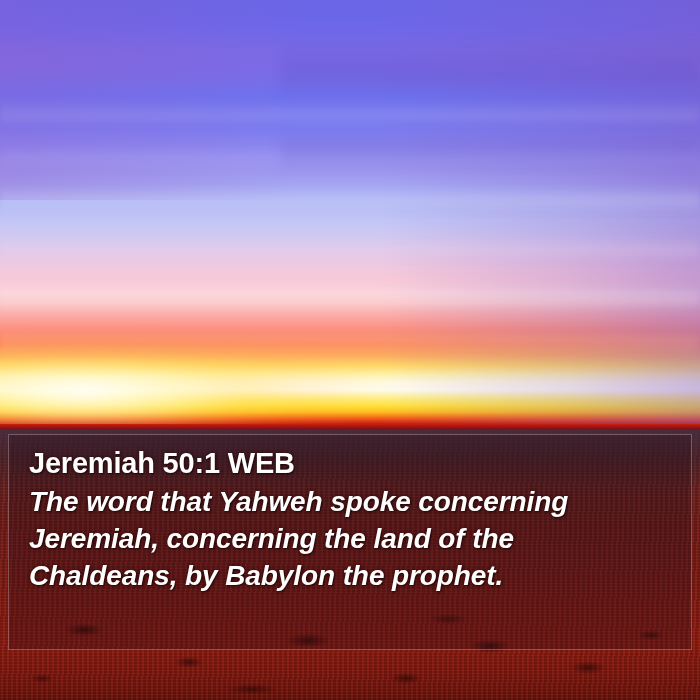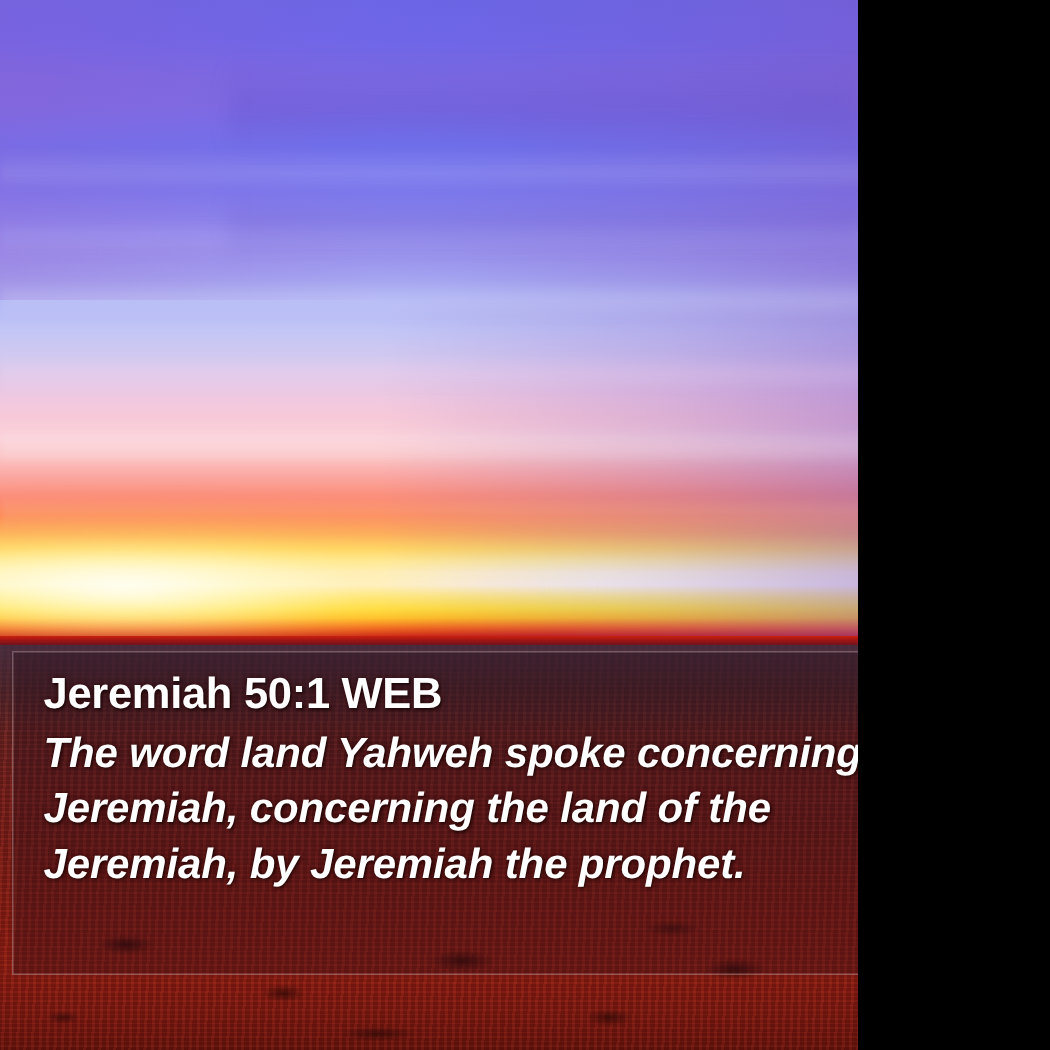--- a/index.html
+++ b/index.html
@@ -6,21 +6,21 @@
     margin: 0;
     padding: 0;
     background: #000;
   }
   body {
     font-family: "Liberation Sans", sans-serif;
   }
 
   .scene {
     position: relative;
-    width: 572px;
+    width: 700px;
     height: 700px;
     overflow: hidden;
   }
 
   
   .sky {
     position: absolute;
     left: 0; top: 0;
     width: 700px;
     height: 432px;
@@ -233,18 +233,18 @@
   <div class="clouds-dark"></div>
   <div class="sky-glow-left"></div>
   <div class="horizon-line"></div>
 
   <div class="sand"></div>
   <div class="sand-texture"></div>
   <div class="sand-wet-band"></div>
 
   <div class="verse-panel">
     <div class="verse-ref">Jeremiah 50:1 WEB</div>
-    <div class="verse-body">The word land Yahweh spoke concerning</div>
+    <div class="verse-body">The word that Yahweh spoke concerning</div>
     <div class="verse-body">Jeremiah, concerning the land of the</div>
-    <div class="verse-body">Jeremiah, by Jeremiah the prophet.</div>
+    <div class="verse-body">Chaldeans, by Babylon the prophet.</div>
   </div>
 
 </div>
 
 </body></html>

